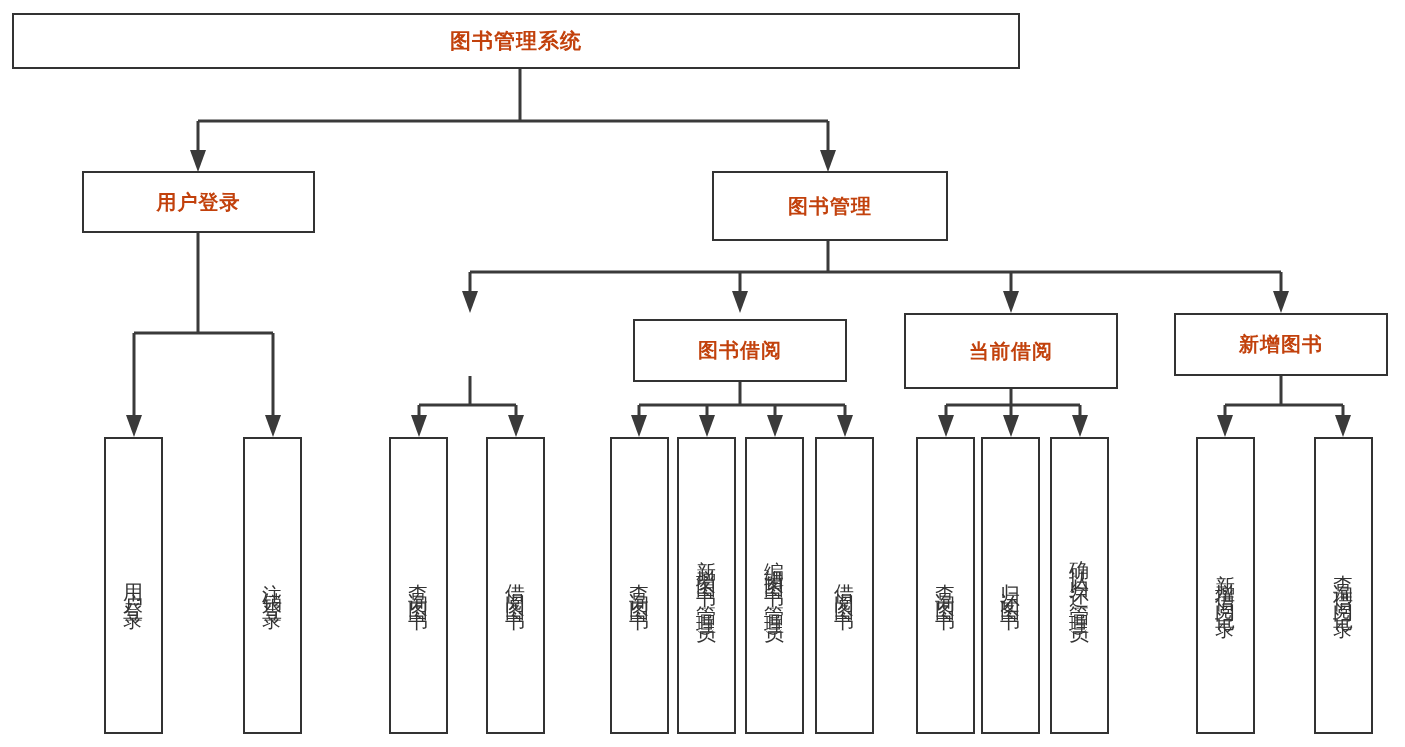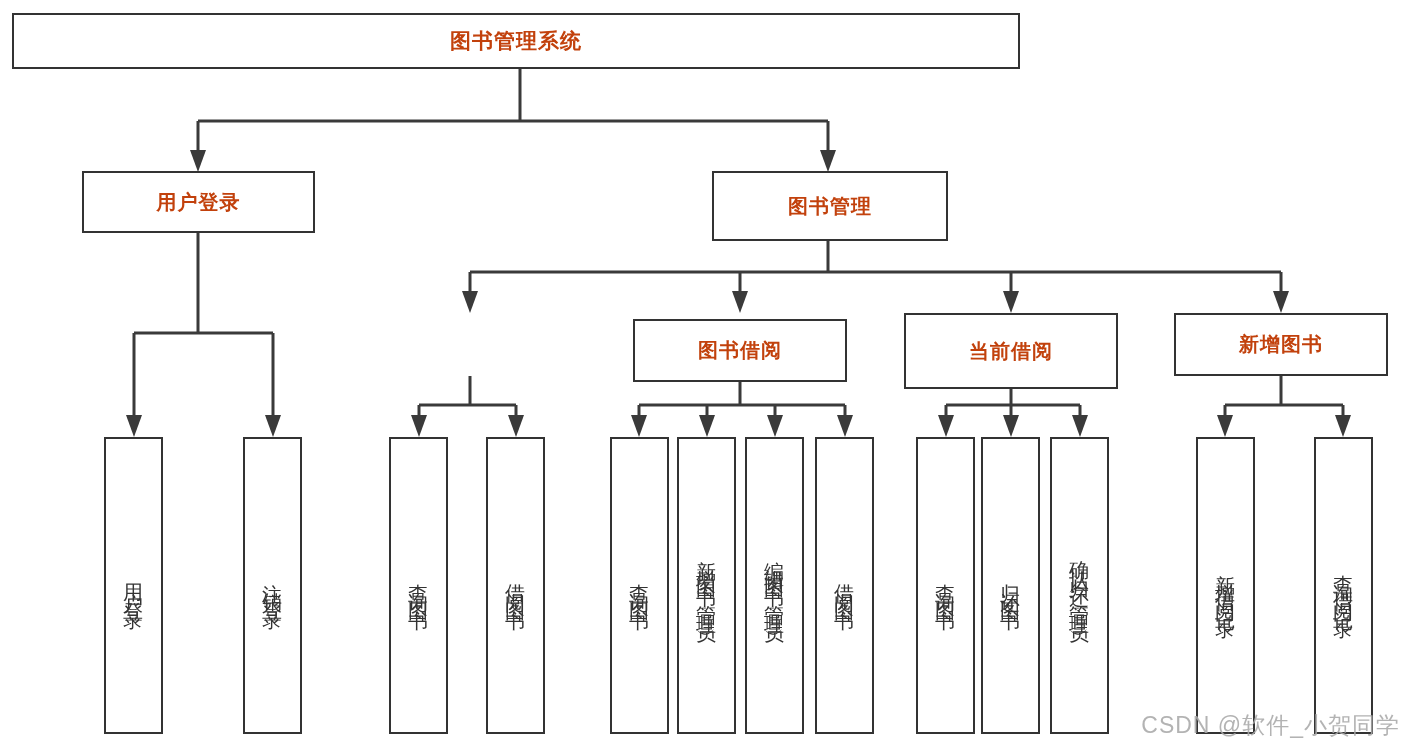--- a/index.html
+++ b/index.html
@@ -144,15 +144,14 @@
     <span>确认归还（管理员）</span>
   </div>
 
   <div class="leaf" style="left:1196px;">
     <span>新增借阅记录</span>
   </div>
   <div class="leaf" style="left:1314px;">
     <span>查询借阅记录</span>
   </div>
 
-  <div class="watermark">CSDN @软件_小贺同学</div>
 
 </div>
 
 </body></html>

